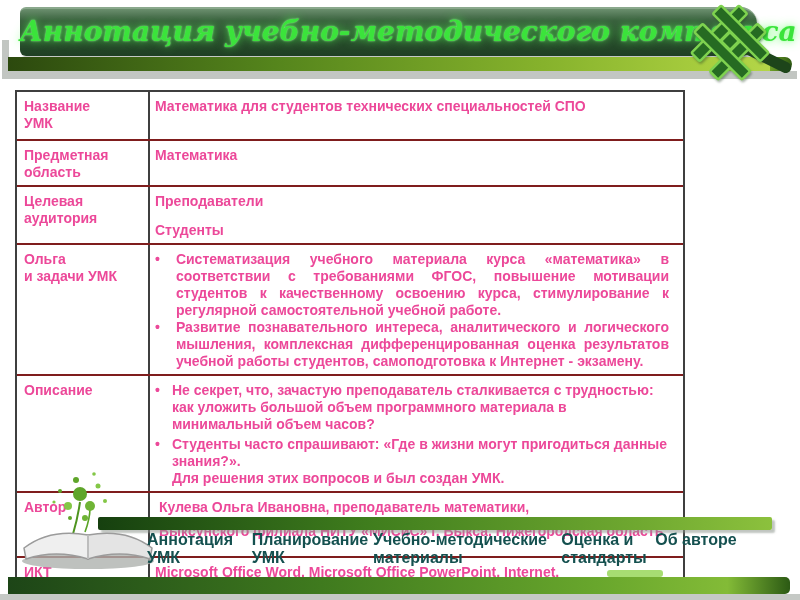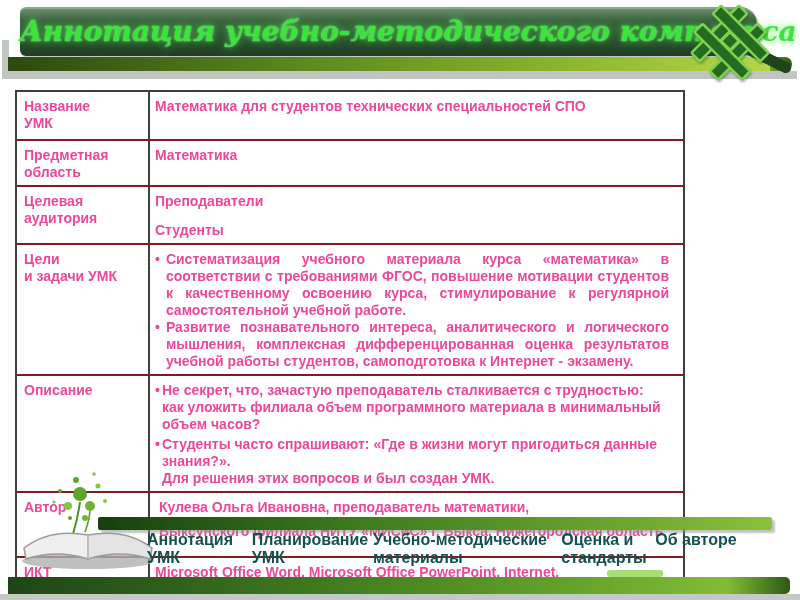--- a/index.html
+++ b/index.html
@@ -29,21 +29,21 @@
   .umk-table{position:absolute;left:15px;top:90px;width:670px;
     border:2px solid #3f3f3f;border-bottom:none;box-sizing:border-box;
     color:#ec4899;font-size:14px;line-height:17px;font-weight:bold;}
   .t-row{display:flex;border-top:2px solid #7f1d1d;}
   .t-row:first-child{border-top:none;}
   .t-label{width:133px;min-width:133px;box-sizing:border-box;border-right:2px solid #3f3f3f;
     padding:6px 6px 4px 7px;white-space:pre-line;}
   .t-cell{flex:1;box-sizing:border-box;padding:6px 14px 4px 5px;}
   .par{display:flex;align-items:flex-start;}
   .par .mark{flex:none;}
-  .par .txt{flex:1;white-space:pre-line;}
+  .par .txt{flex:1;white-space:pre-line;margin-left:10px;}
   .just .txt{text-align:justify;}
   .r4 .mark{margin-right:6px;}
   .r5 .mark{margin-right:2px;}
   .r5 .par + .par{margin-top:3px;}
   .line + .line{margin-top:12px;}
   .auth .line{padding-left:4px;}
   .auth .line + .line{margin-top:7px;}
 
   
   .nav-bar{position:absolute;left:98px;top:517px;width:674px;height:13px;border-radius:2px;
@@ -101,40 +101,40 @@
     <div class="t-row" style="min-height:48px">
       <div class="t-label">Целевая
 аудитория</div>
       <div class="t-cell">
         <div class="line">Преподаватели</div>
         <div class="line">Студенты</div>
       </div>
     </div>
 
     <div class="t-row" style="min-height:110px">
-      <div class="t-label">Цели
+      <div class="t-label">Ольга
 и задачи УМК</div>
       <div class="t-cell r4 just">
         <div class="par">
           <span class="mark">•</span>
           <span class="txt">Систематизация учебного материала курса «математика» в соответствии с требованиями ФГОС, повышение мотивации студентов к качественному освоению курса, стимулирование к регулярной самостоятельной учебной работе.</span>
         </div>
         <div class="par">
           <span class="mark">•</span>
           <span class="txt">Развитие познавательного интереса, аналитического и логического мышления, комплексная дифференцированная оценка результатов учебной работы студентов, самоподготовка к Интернет - экзамену.</span>
         </div>
       </div>
     </div>
 
     <div class="t-row" style="min-height:82px">
       <div class="t-label">Описание</div>
       <div class="t-cell r5">
         <div class="par">
           <span class="mark">•</span>
-          <span class="txt">Не секрет, что, зачастую преподаватель сталкивается с трудностью: как уложить филиала объем программного материала в минимальный объем часов?</span>
+          <span class="txt">Не секрет, что, зачастую преподаватель сталкивается с трудностью: как уложить большой объем программного материала в минимальный объем часов?</span>
         </div>
         <div class="par">
           <span class="mark">•</span>
           <span class="txt">Студенты часто спрашивают: «Где в жизни могут пригодиться данные знания?».
 Для решения этих вопросов и был создан УМК.</span>
         </div>
       </div>
     </div>
 
     <div class="t-row" style="min-height:63px">

